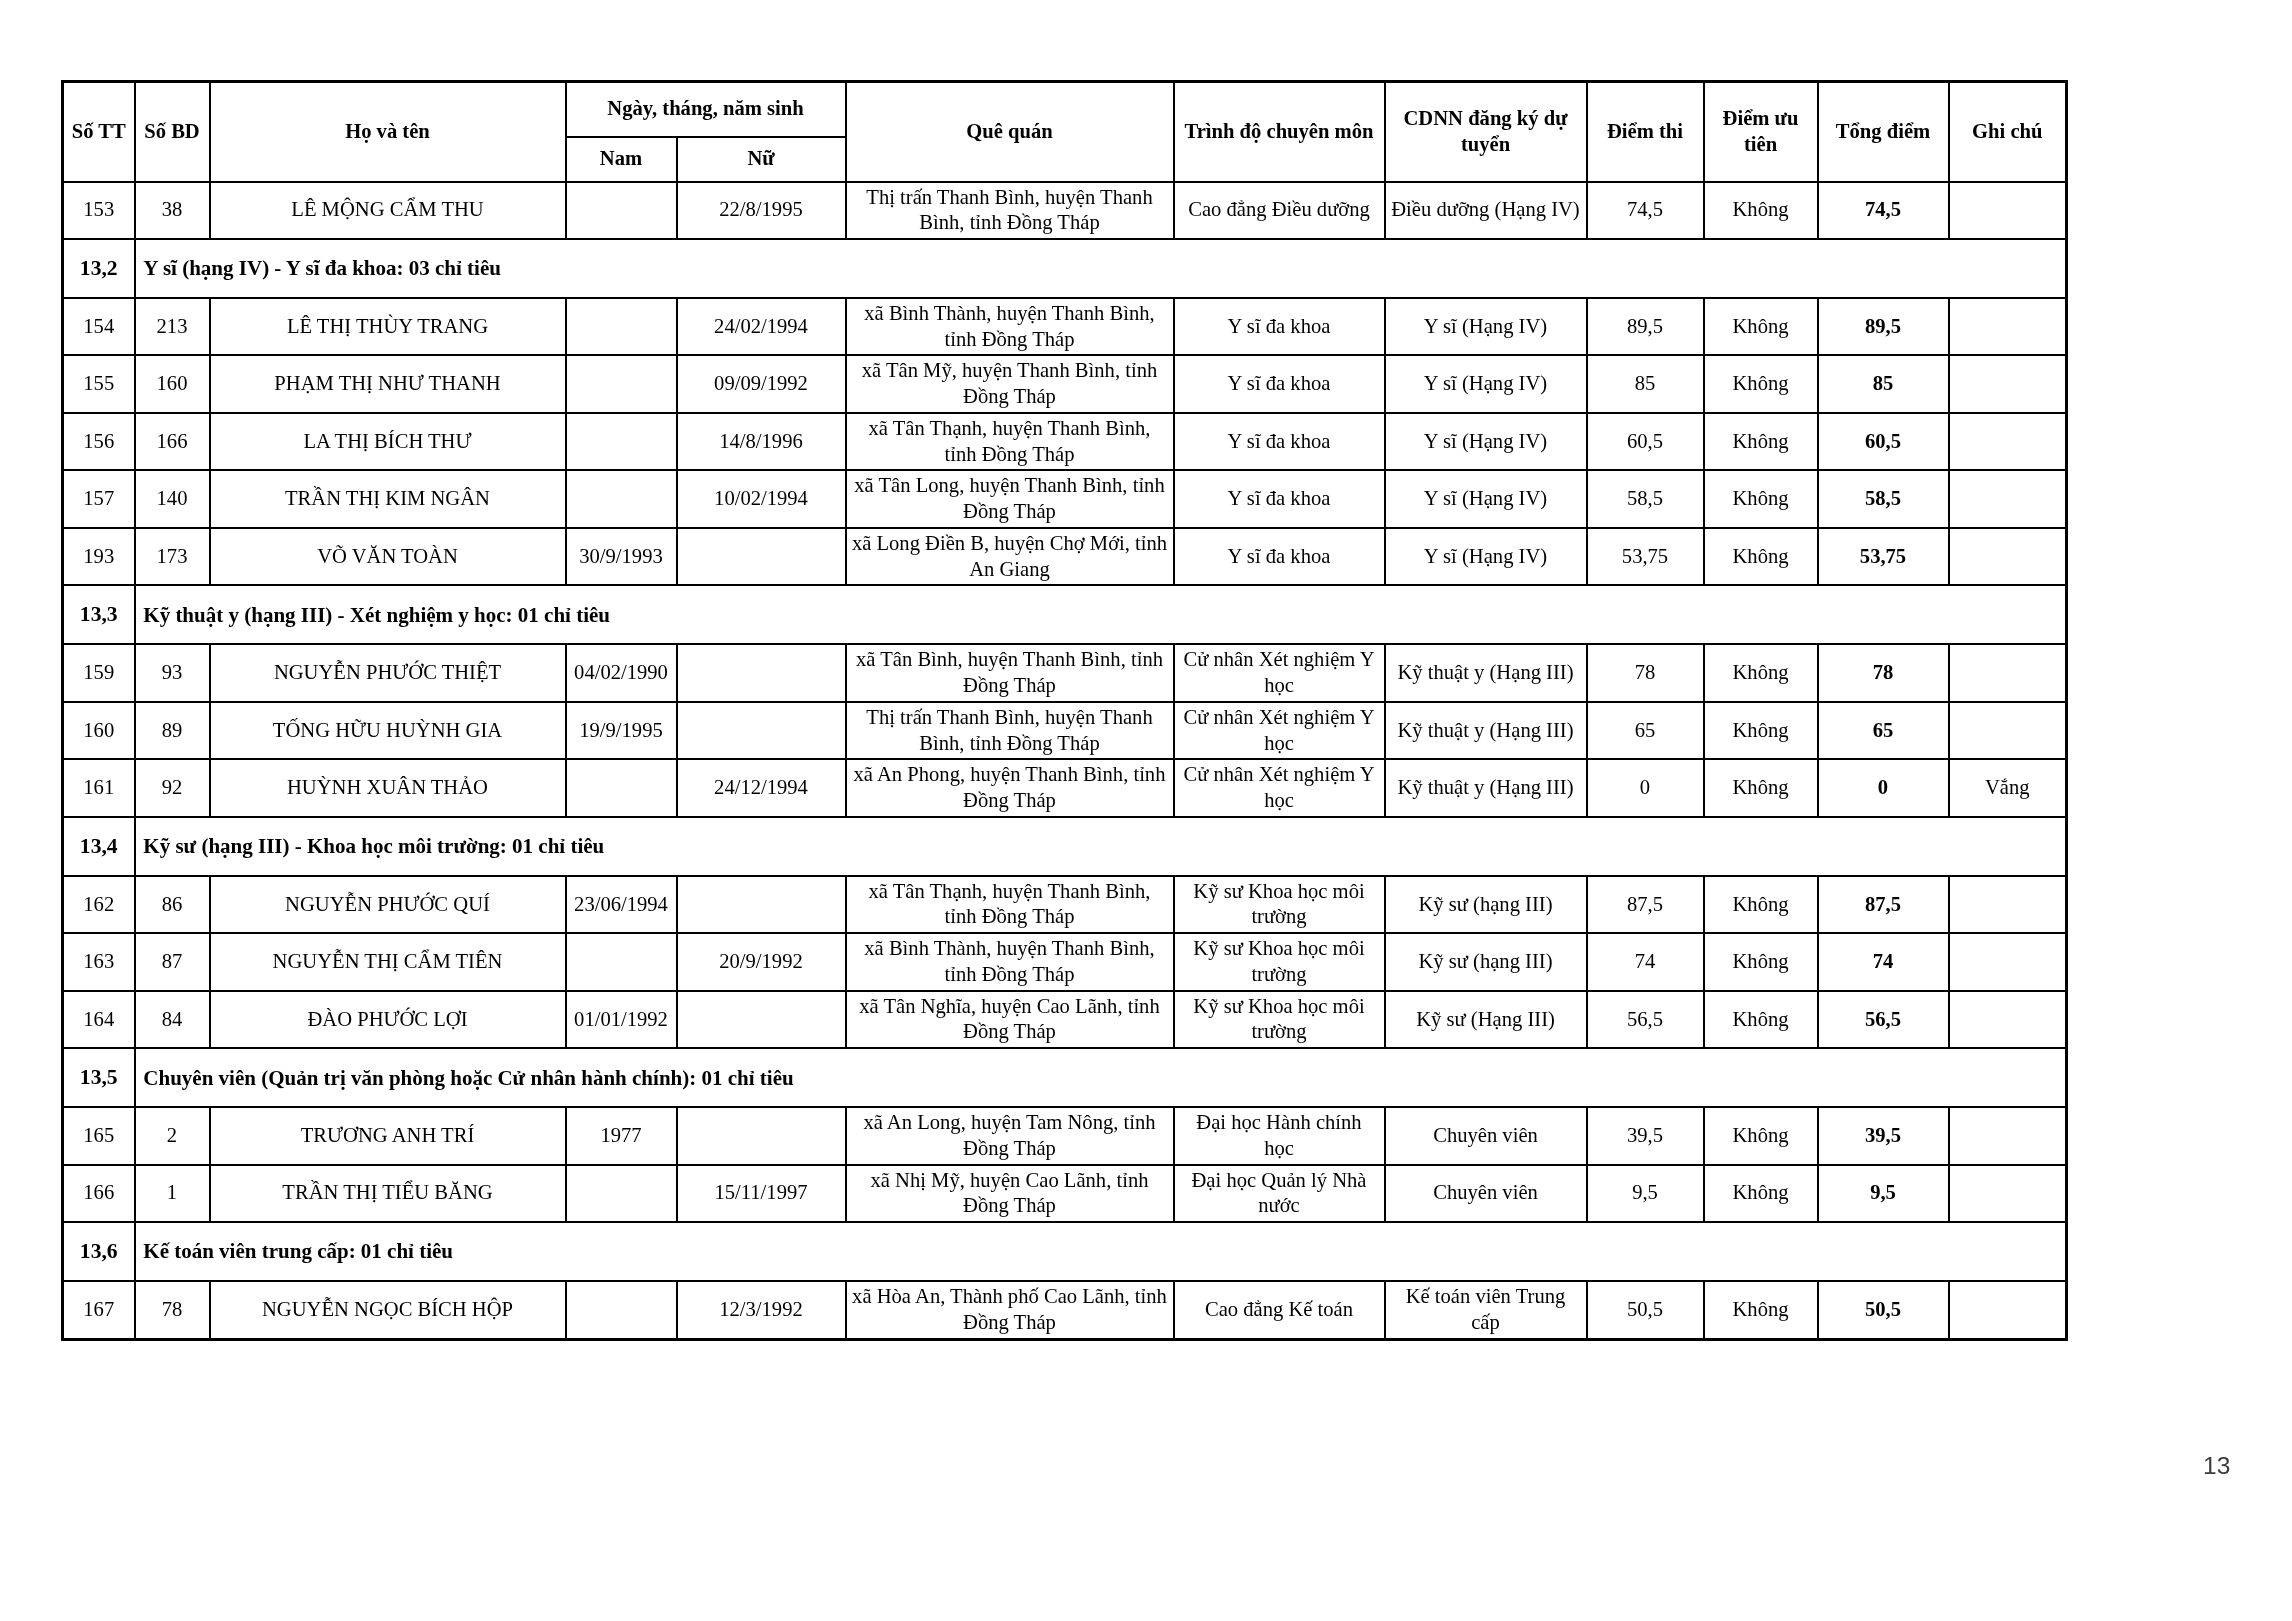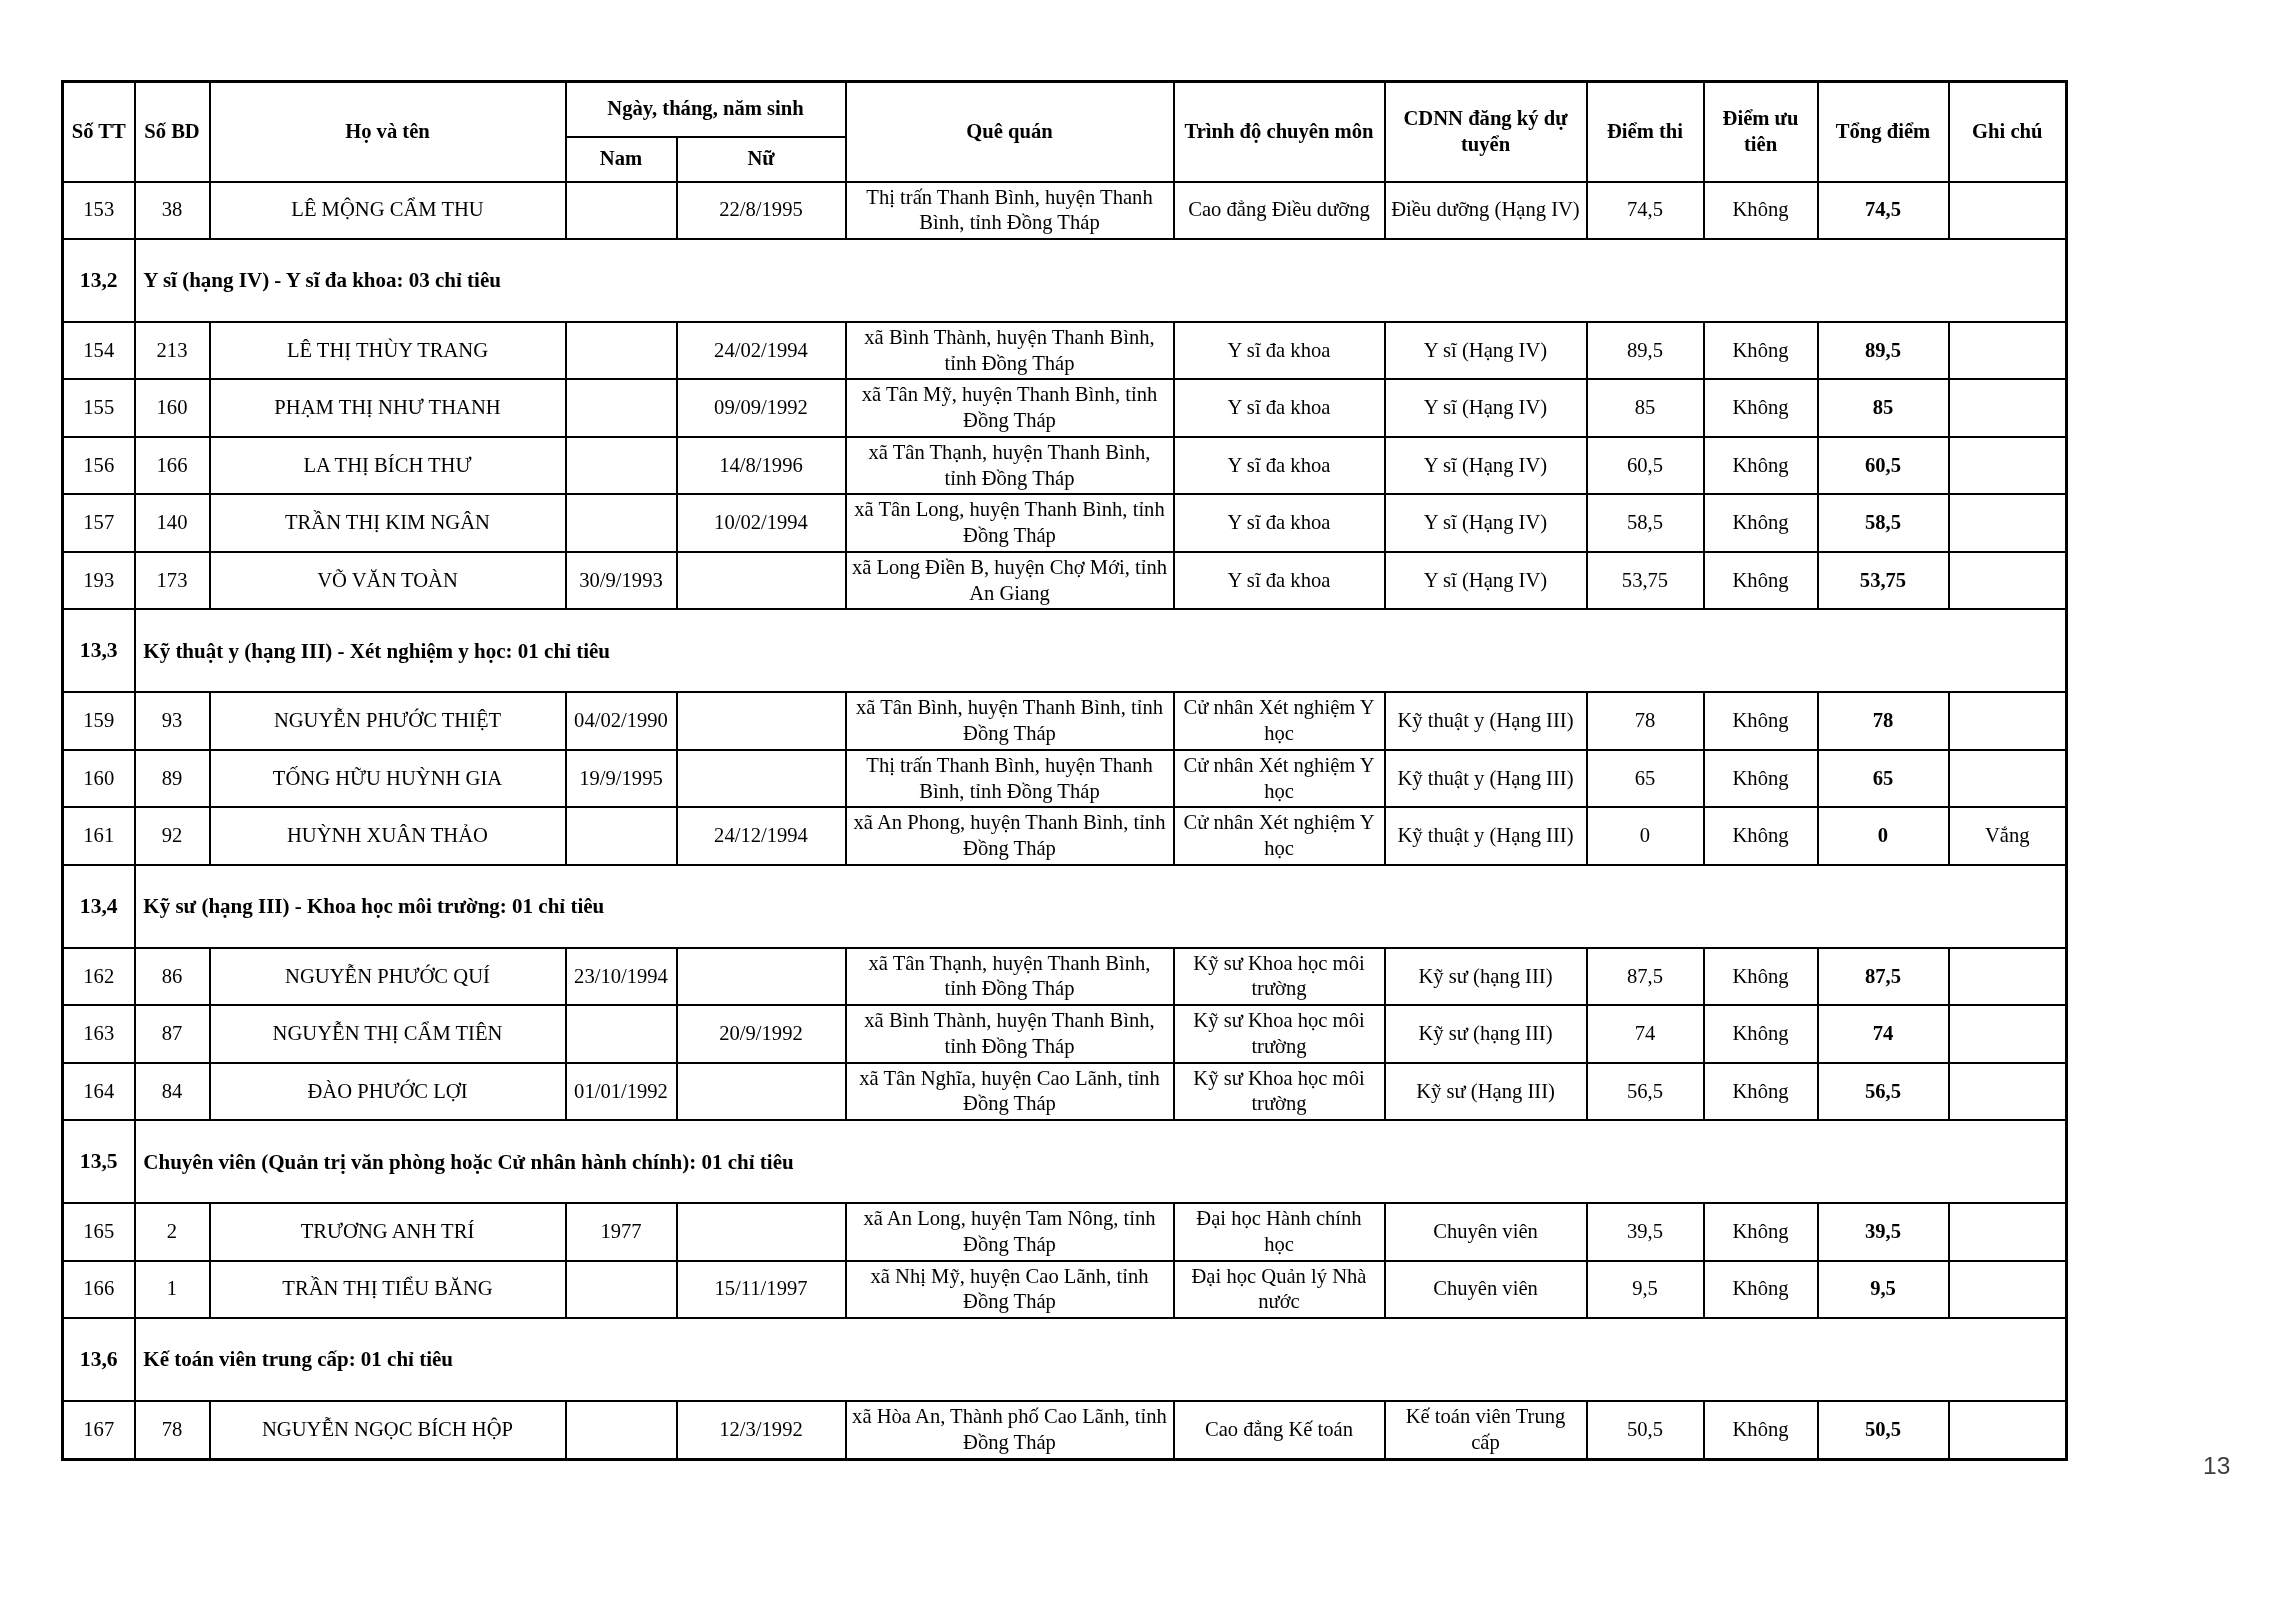--- a/index.html
+++ b/index.html
@@ -34,21 +34,21 @@
     font-size: 20.6px;
     line-height: 1.25;
     padding: 2px 4.9px;
     overflow: hidden;
     background: #fff;
   }
   thead th { font-weight: bold; padding: 1px 2.9px; }
   tr.h1 { height: 55px; }
   tr.h2 { height: 45px; }
   tr.data { height: 47px; }
-  tr.section { height: 83px; padding-left: 28px; }
+  tr.section { height: 59px; padding-left: 28px; }
   td.name { text-align: left; padding-left: 5.9px; }
   td.total { font-weight: bold; }
   tr.section td.sec-index { font-weight: bold; font-size: 21.6px; }
   tr.section td.sec-label {
     font-weight: bold;
     font-size: 21px;
     text-align: left;
     padding-left: 7.8px;
   }
   .page-number {
@@ -235,21 +235,21 @@
           <td>Vắng</td>
         </tr>
         <tr class="section">
           <td class="sec-index">13,4</td>
           <td class="sec-label" colspan="11">Kỹ sư (hạng III) - Khoa học môi trường: 01 chỉ tiêu</td>
         </tr>
         <tr class="data">
           <td>162</td>
           <td>86</td>
           <td class="name">NGUYỄN PHƯỚC QUÍ</td>
-          <td>23/10/1994</td>
+          <td>23/06/1994</td>
           <td></td>
           <td>xã Tân Thạnh, huyện Thanh Bình, tỉnh Đồng Tháp</td>
           <td>Kỹ sư Khoa học môi trường</td>
           <td>Kỹ sư (hạng III)</td>
           <td>87,5</td>
           <td>Không</td>
           <td class="total">87,5</td>
           <td></td>
         </tr>
         <tr class="data">

